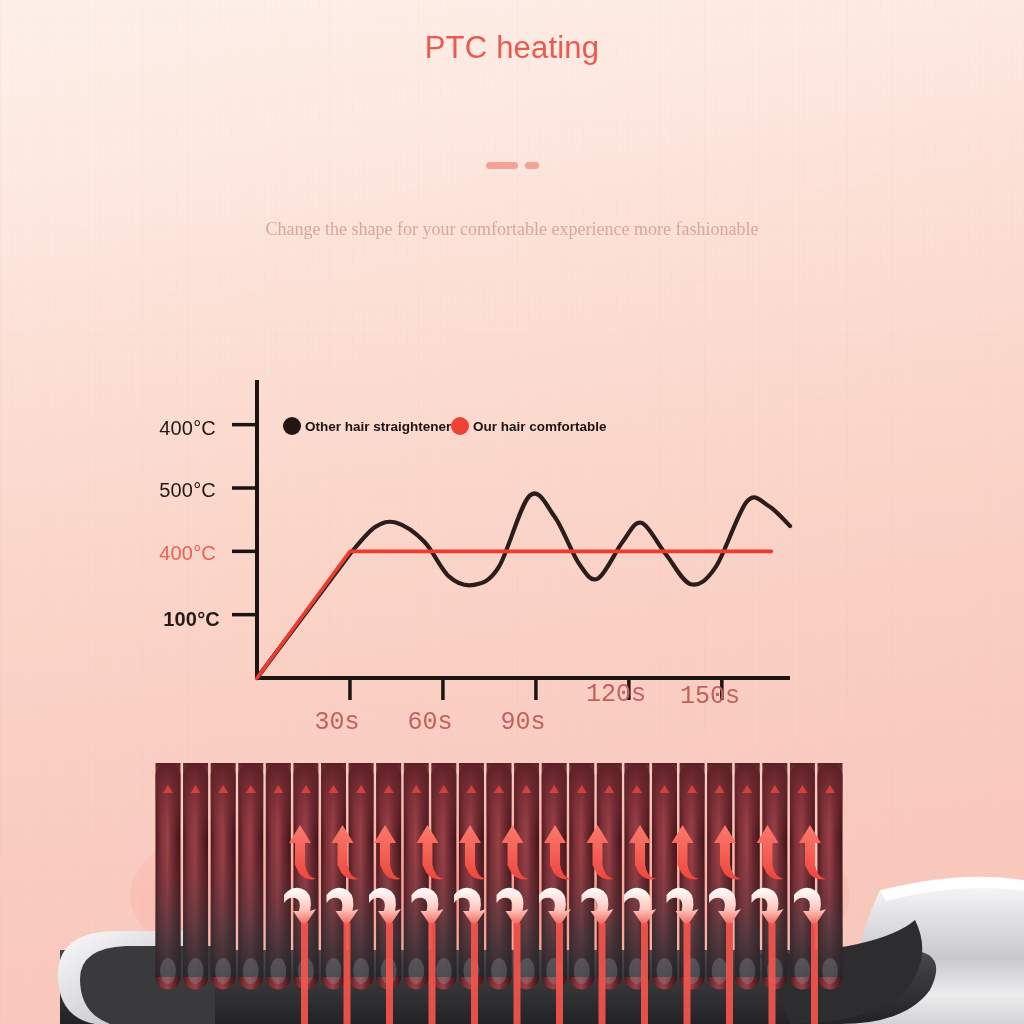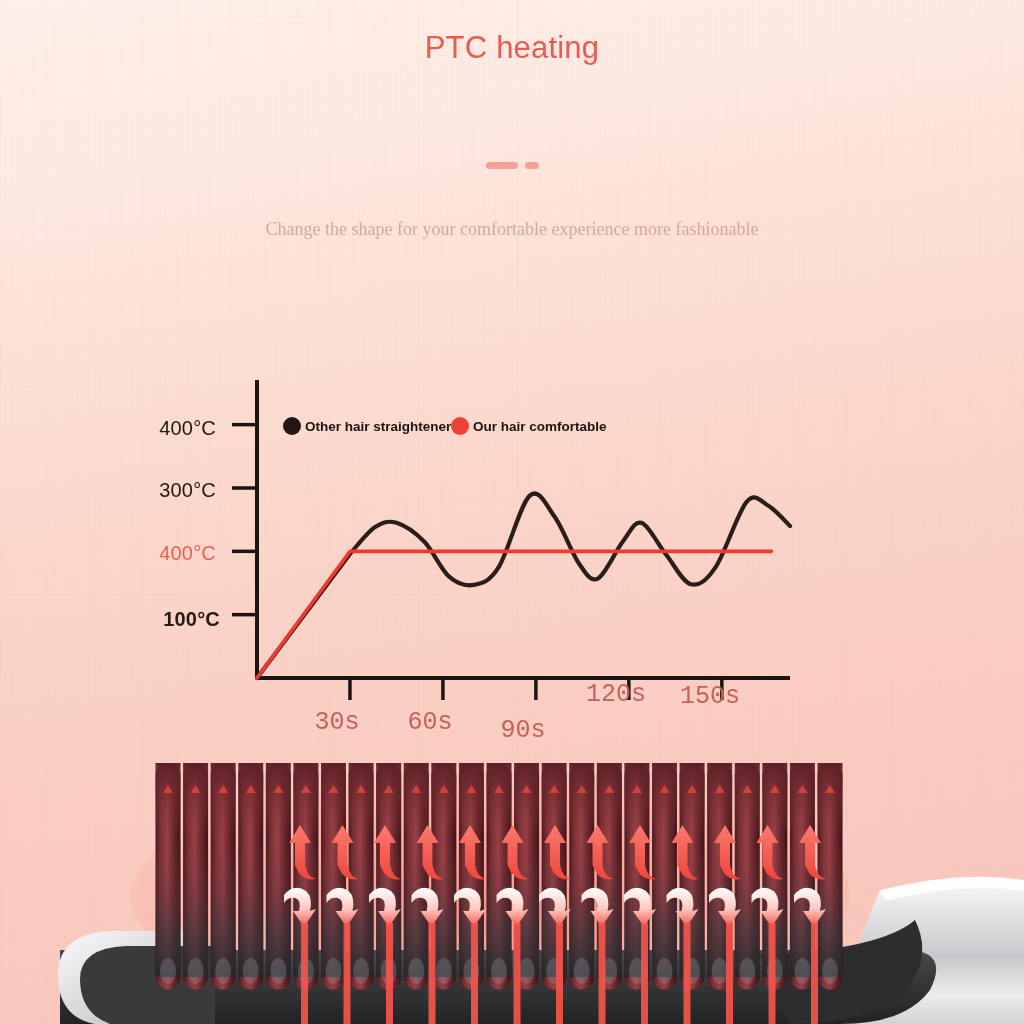--- a/index.html
+++ b/index.html
@@ -172,27 +172,27 @@
         <line x1="535.8953488372093" x2="535.8953488372093" y1="678" y2="700" stroke="#1c1412" stroke-width="3.5"></line>
         <line x1="628.8604651162791" x2="628.8604651162791" y1="678" y2="700" stroke="#1c1412" stroke-width="3.5"></line>
         <line x1="721.8255813953488" x2="721.8255813953488" y1="678" y2="700" stroke="#1c1412" stroke-width="3.5"></line>
       </g>
 
     <path id="series-other" fill="none" stroke="#2b1d1a" stroke-width="4.2" stroke-linecap="round" stroke-linejoin="round" d="M 257.00 678.00 L 349.97 553.87 C 354.10 549.43, 367.01 532.44, 374.76 527.27 C 382.50 522.09, 388.18 520.41, 396.45 522.83 C 404.71 525.26, 415.56 532.86, 424.34 541.83 C 433.12 550.81, 440.86 569.49, 449.13 576.67 C 457.39 583.84, 465.66 586.48, 473.92 584.90 C 482.18 583.32, 489.41 582.05, 498.71 567.17 C 508.01 552.28, 520.40 504.04, 529.70 495.60 C 538.99 487.16, 546.22 505.10, 554.49 516.50 C 562.75 527.90, 572.05 553.66, 579.28 564.00 C 586.51 574.34, 590.64 582.26, 597.87 578.57 C 605.10 574.87, 615.43 551.12, 622.66 541.83 C 629.89 532.54, 634.03 520.72, 641.26 522.83 C 648.49 524.94, 657.78 544.26, 666.05 554.50 C 674.31 564.74, 682.57 582.16, 690.84 584.27 C 699.10 586.38, 706.33 580.89, 715.63 567.17 C 724.92 553.44, 737.84 512.17, 746.62 501.93 C 755.40 491.69, 761.08 501.72, 768.31 505.73 C 775.54 509.74, 786.38 522.62, 790.00 526.00"></path>
     <path id="series-our" fill="none" stroke="#ee3b2d" stroke-width="3.6" stroke-linecap="round" stroke-linejoin="round" d="M 257.00 678.00 L 349.97 551.33 L 771.41 551.33"></path>
   </svg>
 
   <div class="ylabel" style="left:126px; top:417px;">400°C</div>
-  <div class="ylabel" style="left:126px; top:479px;">300°C</div>
+  <div class="ylabel" style="left:126px; top:479px;">500°C</div>
   <div class="ylabel accent" style="left:126px; top:542px;">400°C</div>
   <div class="ylabel" style="left:130px; top:608px;font-weight:bold;">100°C</div>
 
   <div class="xlabel" style="left:302px; top:708px;">30s</div>
   <div class="xlabel" style="left:395px; top:708px;text-align:center;">60s</div>
-  <div class="xlabel" style="left:488px; top:708px;margin-top:8px;">90s</div>
+  <div class="xlabel" style="left:488px; top:708px;">90s</div>
   <div class="xlabel" style="left:581px; top:680px;">120s</div>
   <div class="xlabel" style="left:675px; top:682px;">150s</div>
 
   <div class="legend-item" style="left:283px; top:417px;">
     <span class="legend-dot black"></span>
     <span>Other hair straightener</span>
   </div>
   <div class="legend-item" style="left:451px; top:417px;">
     <span class="legend-dot red"></span>
     <span>Our hair comfortable</span>

